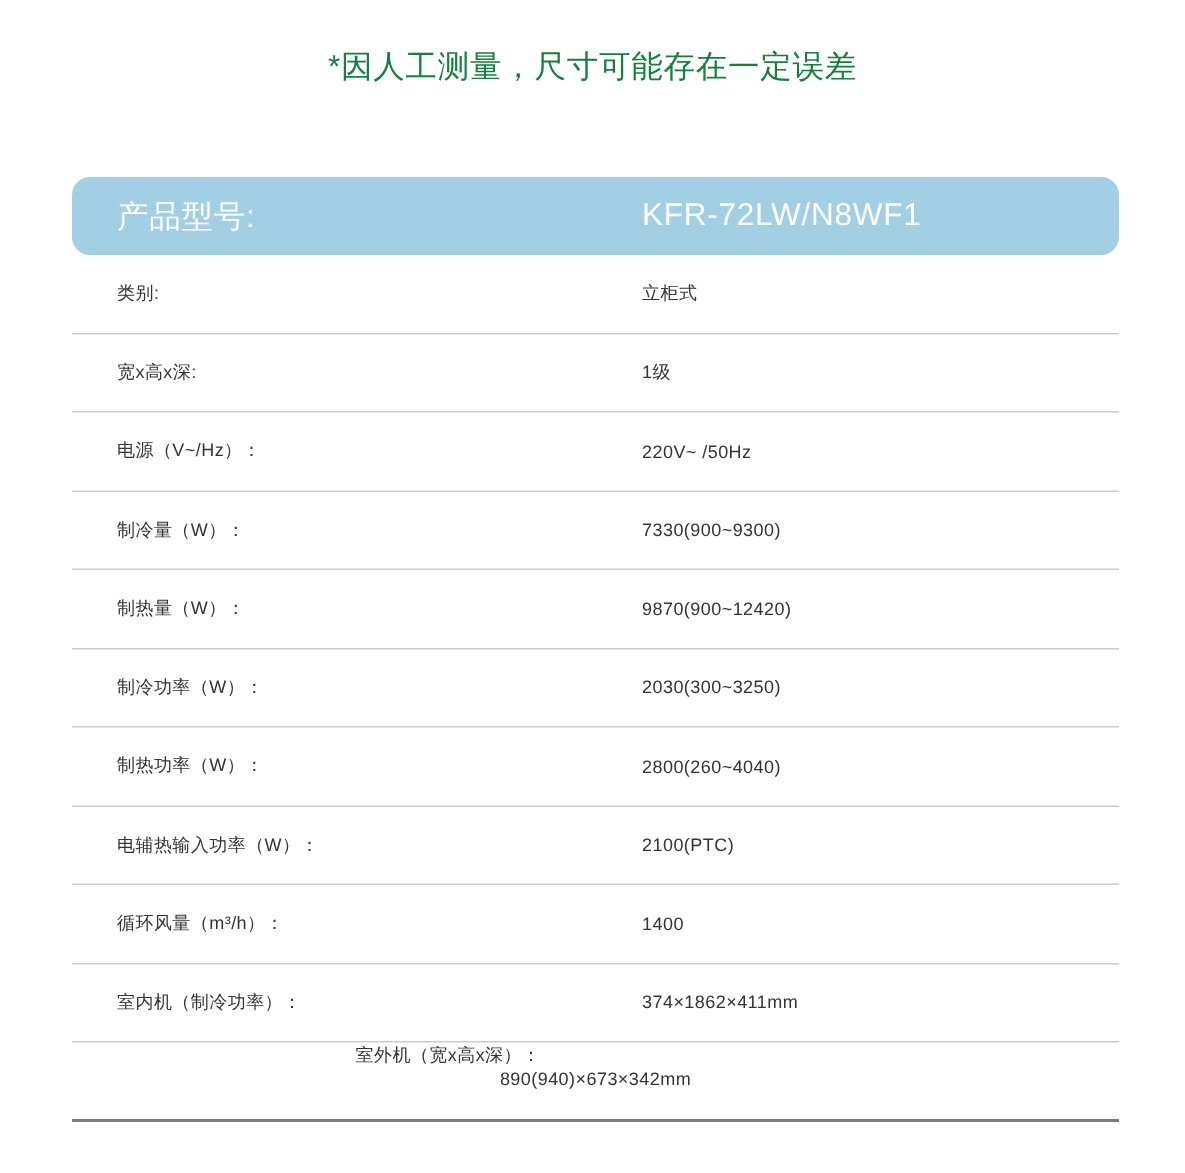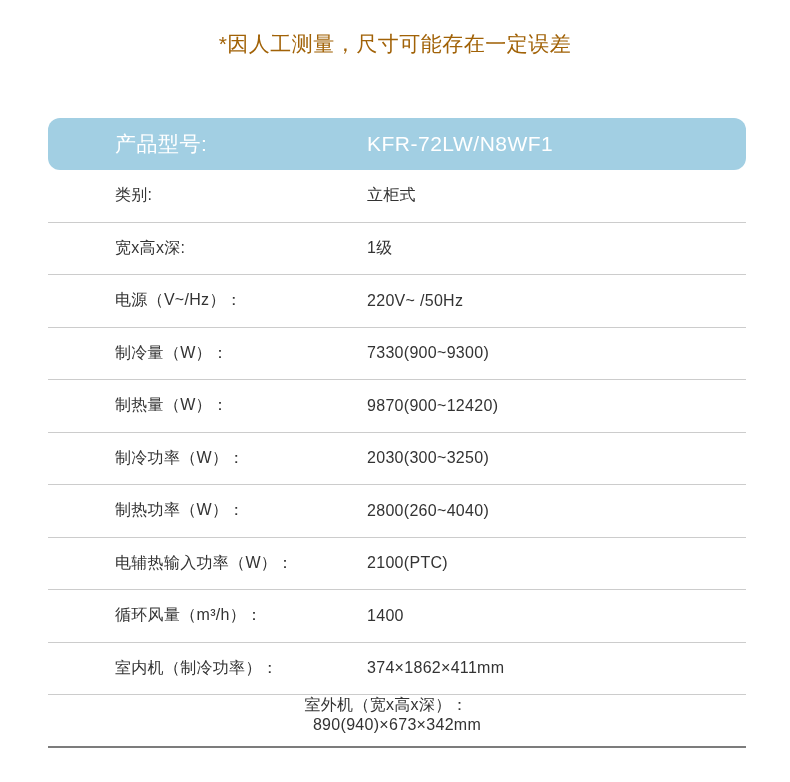--- a/index.html
+++ b/index.html
@@ -13,21 +13,21 @@
     height: 782px;
     font-family: "Liberation Sans", "DejaVu Sans", sans-serif;
     overflow: hidden;
   }
   .note {
     margin: 0;
     padding-top: 30px;
     text-align: center;
     font-size: 21px;
     font-weight: 500;
-    color: #a16207;
+    color: #15803d;
     letter-spacing: 0.5px;
   }
   .spec-table {
     position: absolute;
     left: 48px;
     top: 118px;
     width: 698px;
   }
   .spec-header {
     height: 52px;
@@ -38,32 +38,32 @@
     align-items: center;
     font-size: 21px;
     letter-spacing: 0.5px;
   }
   .spec-row {
     height: 52.5px;
     box-sizing: border-box;
     display: flex;
     align-items: center;
     border-bottom: 1px solid #cccccc;
-    font-size: 16px;
+    font-size: 12px;
     color: #333333;
     letter-spacing: 0.3px;
   }
   .spec-row:last-child {
     border-bottom: 2px solid #7c7c7c;
     flex-direction: column;
   }
   .cell-label {
-    width: 319px;
+    width: 380px;
     box-sizing: border-box;
-    padding-left: 67px;
+    padding-left: 30px;
     flex: 0 0 auto;
   }
   .cell-value {
     flex: 1 1 auto;
   }
 </style>
 </head>
 <body>
 
 <p class="note">*因人工测量，尺寸可能存在一定误差</p>

